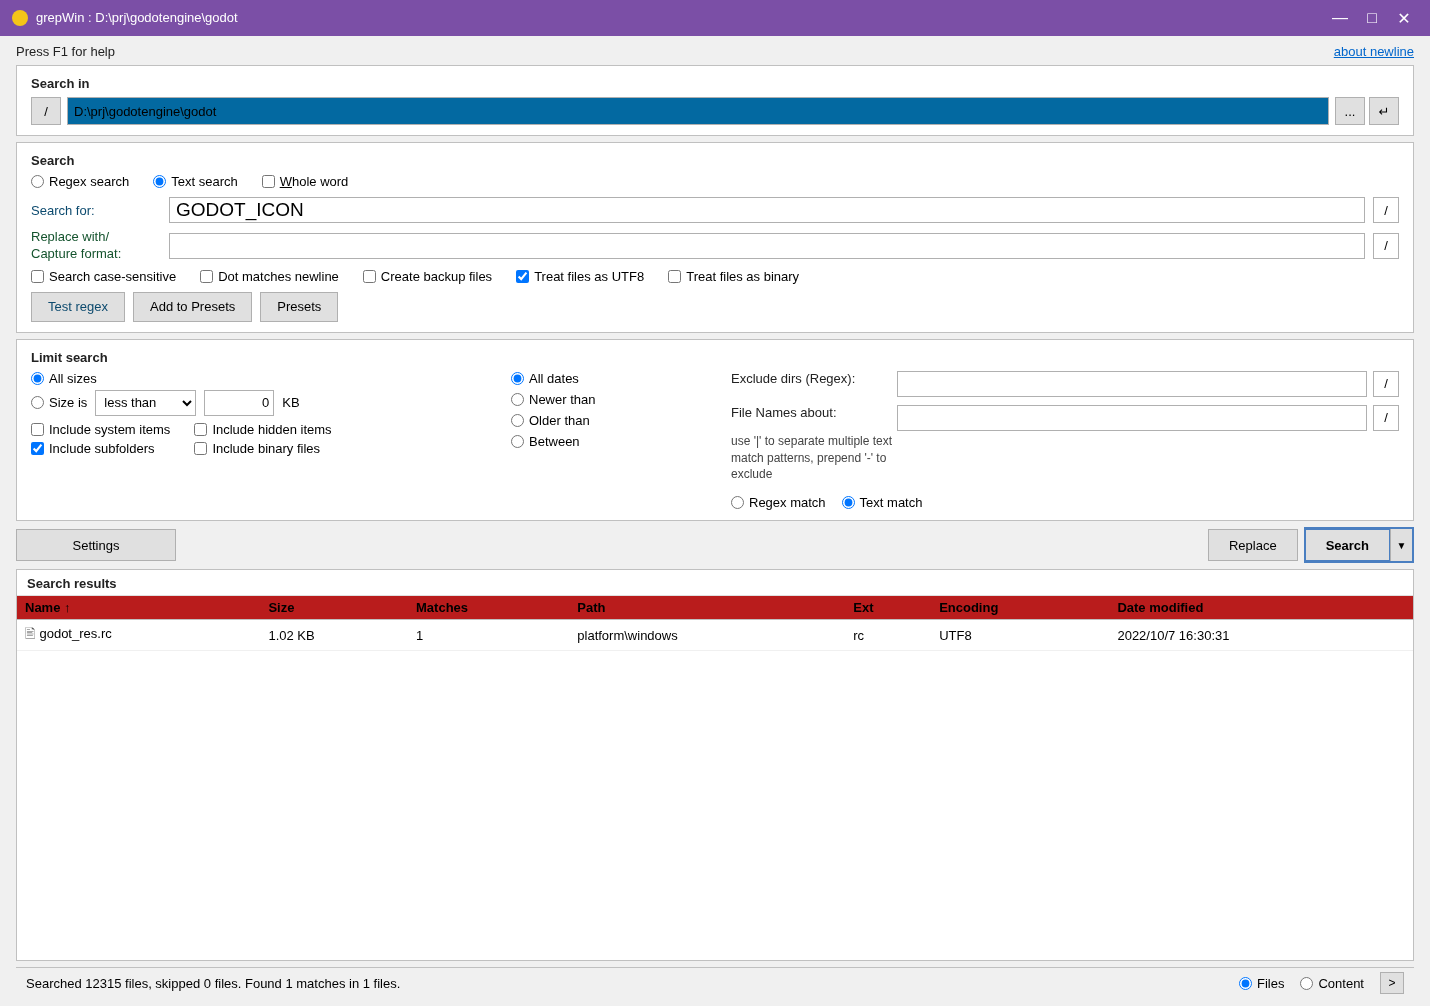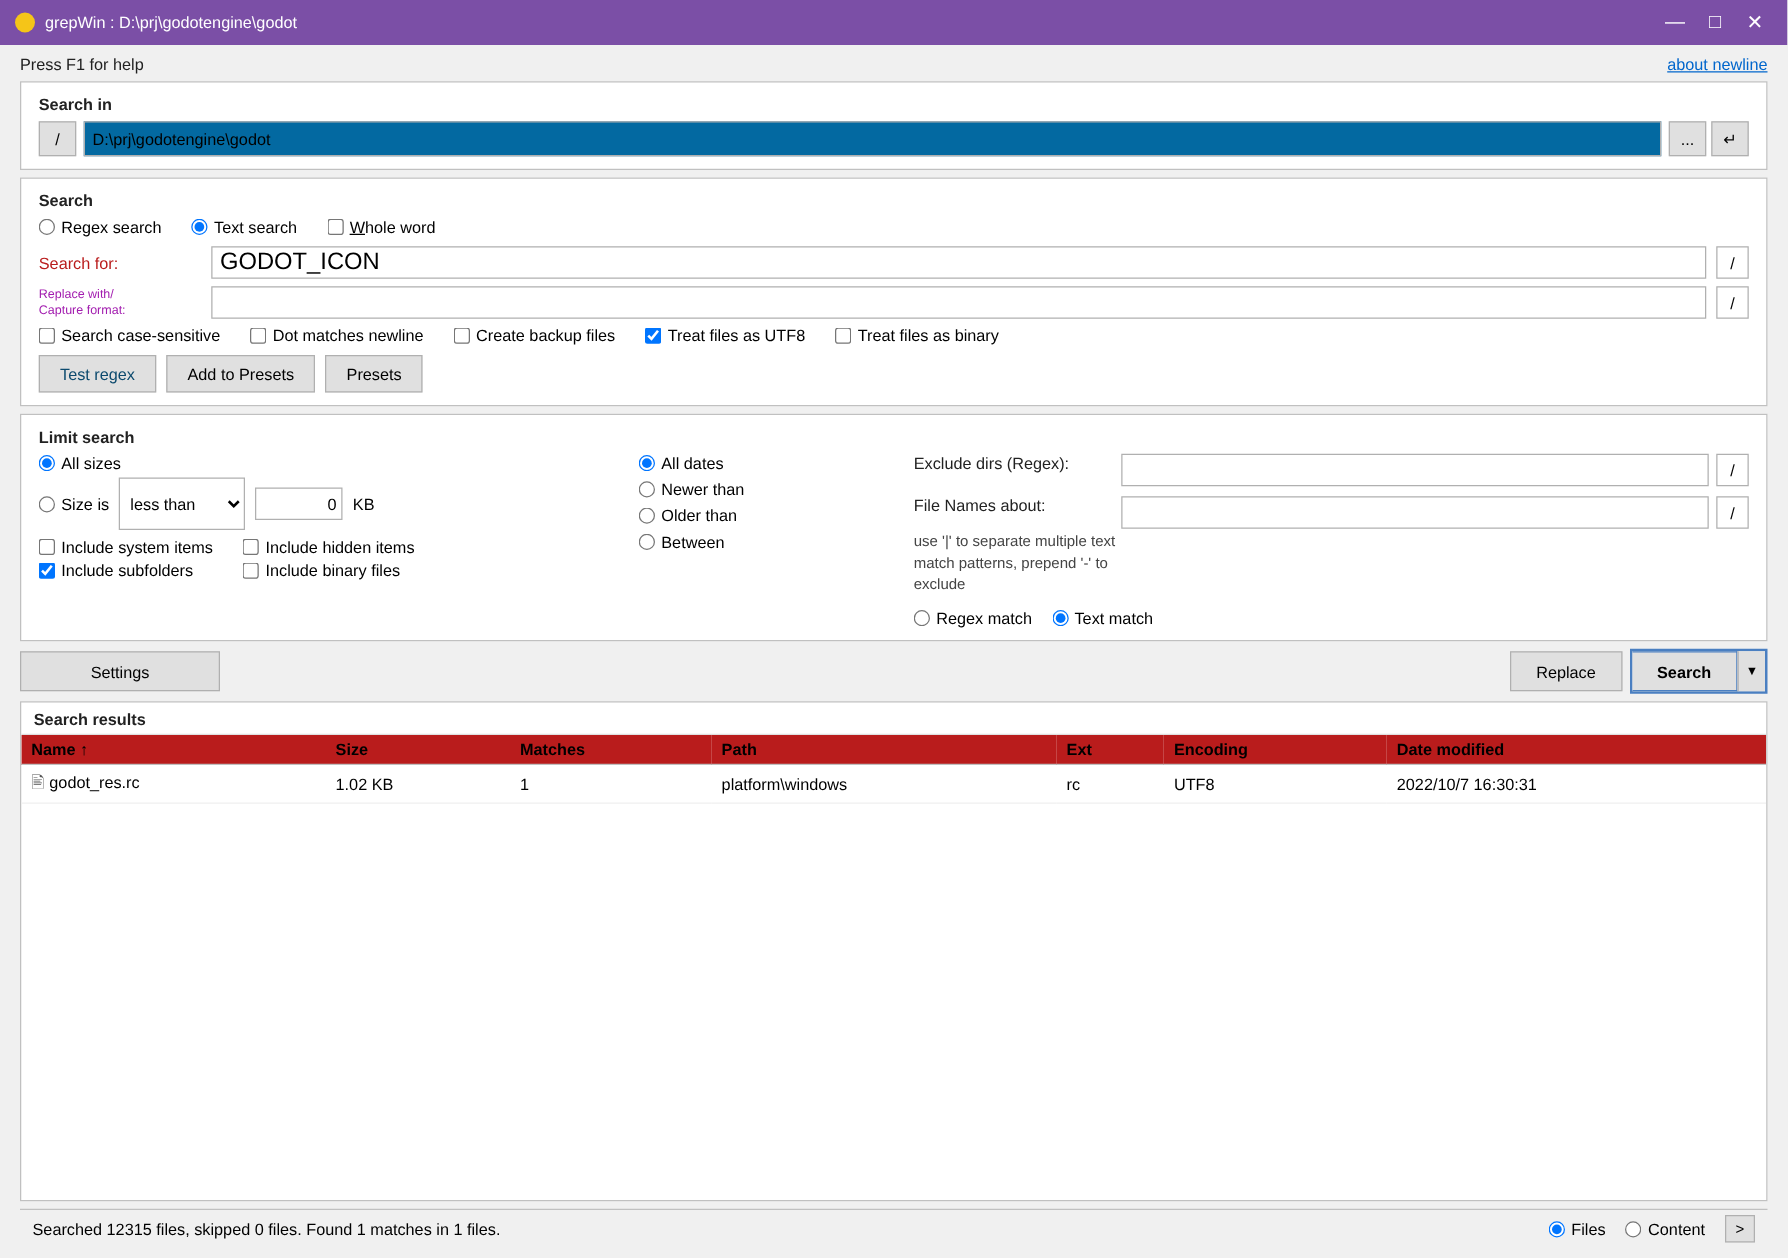--- a/index.html
+++ b/index.html
@@ -116,22 +116,22 @@
     }
     .radio-group { display: flex; align-items: center; gap: 5px; cursor: pointer; }
     .checkbox-group { display: flex; align-items: center; gap: 5px; cursor: pointer; }
     
     .search-for-row {
       display: flex;
       align-items: center;
       gap: 8px;
       margin-bottom: 6px;
     }
-    .label-col { width: 130px; font-size: 13px; color: #b91c1c; }
-    .label-col-2 { width: 130px; font-size: 10px; color: #a21caf; line-height: 1.3; }
+    .label-col { width: 130px; font-size: 13px; color: #0c4a6e; }
+    .label-col-2 { width: 130px; font-size: 13px; color: #14532d; line-height: 1.3; }
     .search-input {
       flex: 1;
       height: 26px;
       border: 1px solid #b0b0b0;
       padding: 2px 6px;
       font-size: 19px;
       background: white;
     }
     .slash-btn {
       background: white;
@@ -177,21 +177,21 @@
       display: flex;
       gap: 20px;
     }
     .limit-col1 { width: 460px; }
     .limit-col2 { width: 200px; }
     .limit-col3 { flex: 1; }
 
     .size-row { display: flex; align-items: center; gap: 8px; margin-bottom: 4px; }
     .size-select {
       border: 1px solid #b0b0b0;
-      height: 42px;
+      height: 26px;
       font-size: 13px;
       padding: 1px 4px;
       background: white;
     }
     .size-input {
       width: 70px;
       height: 26px;
       border: 1px solid #b0b0b0;
       text-align: right;
       padding: 2px 4px;

